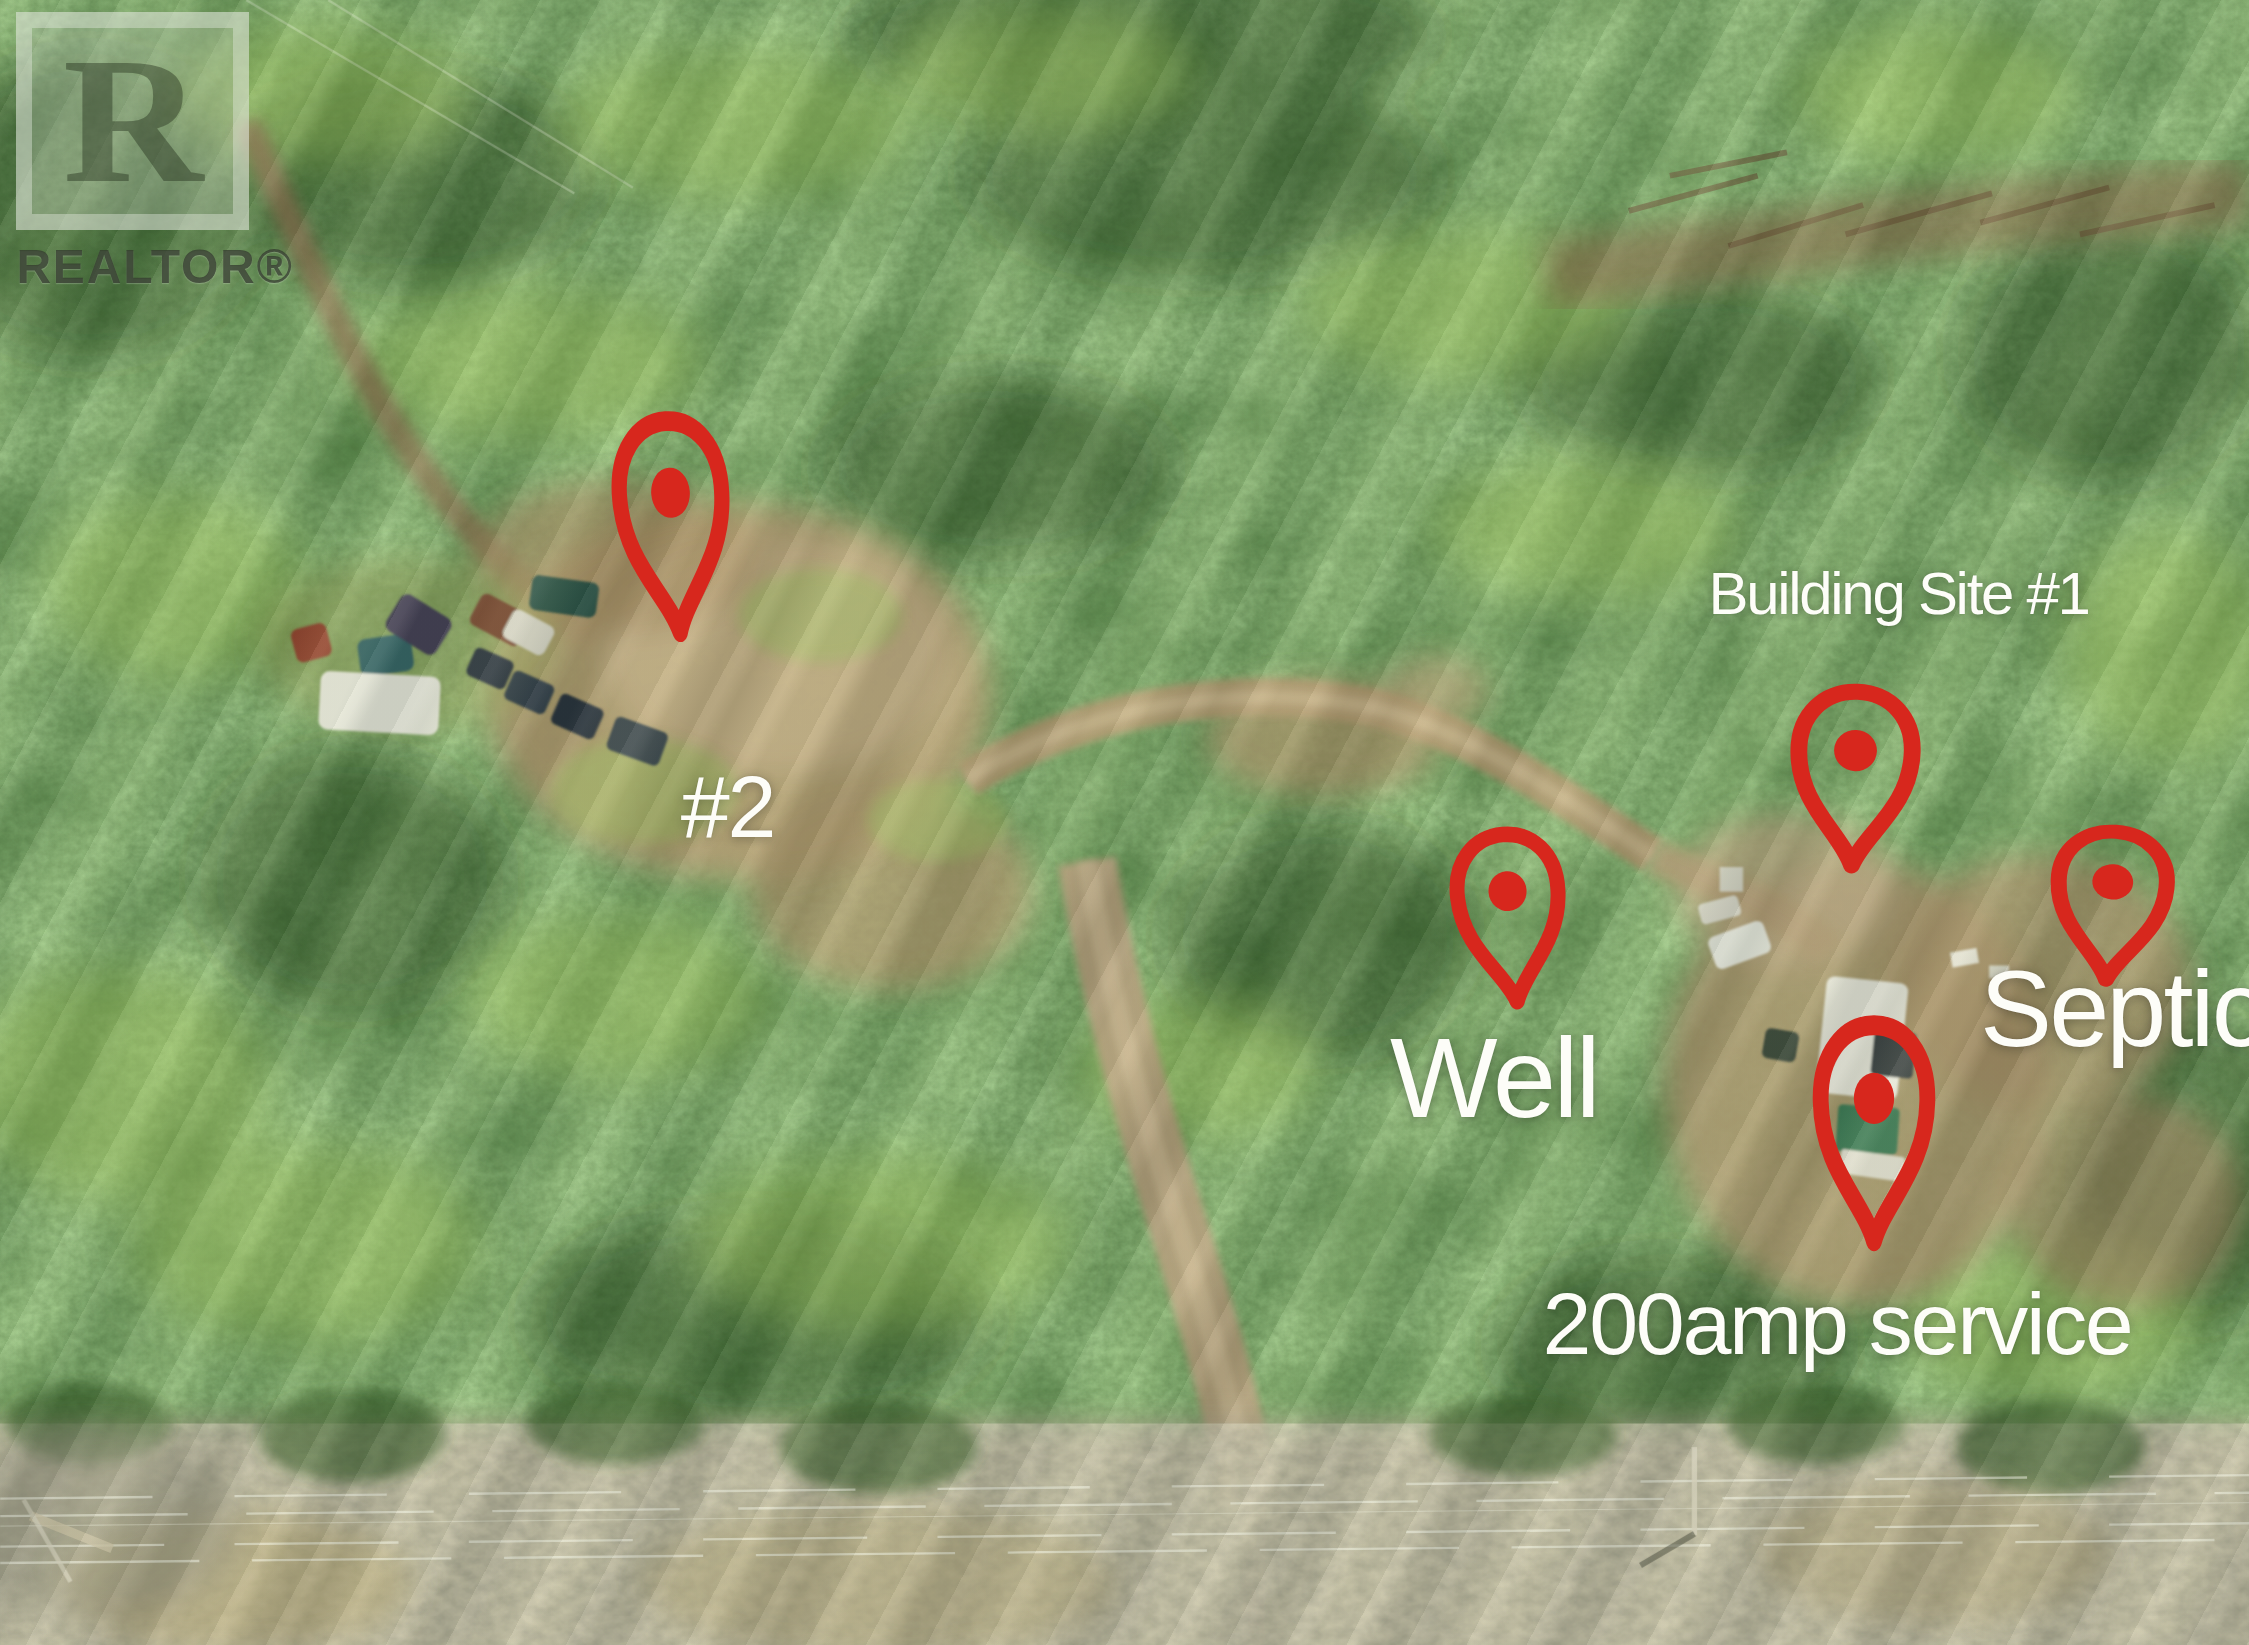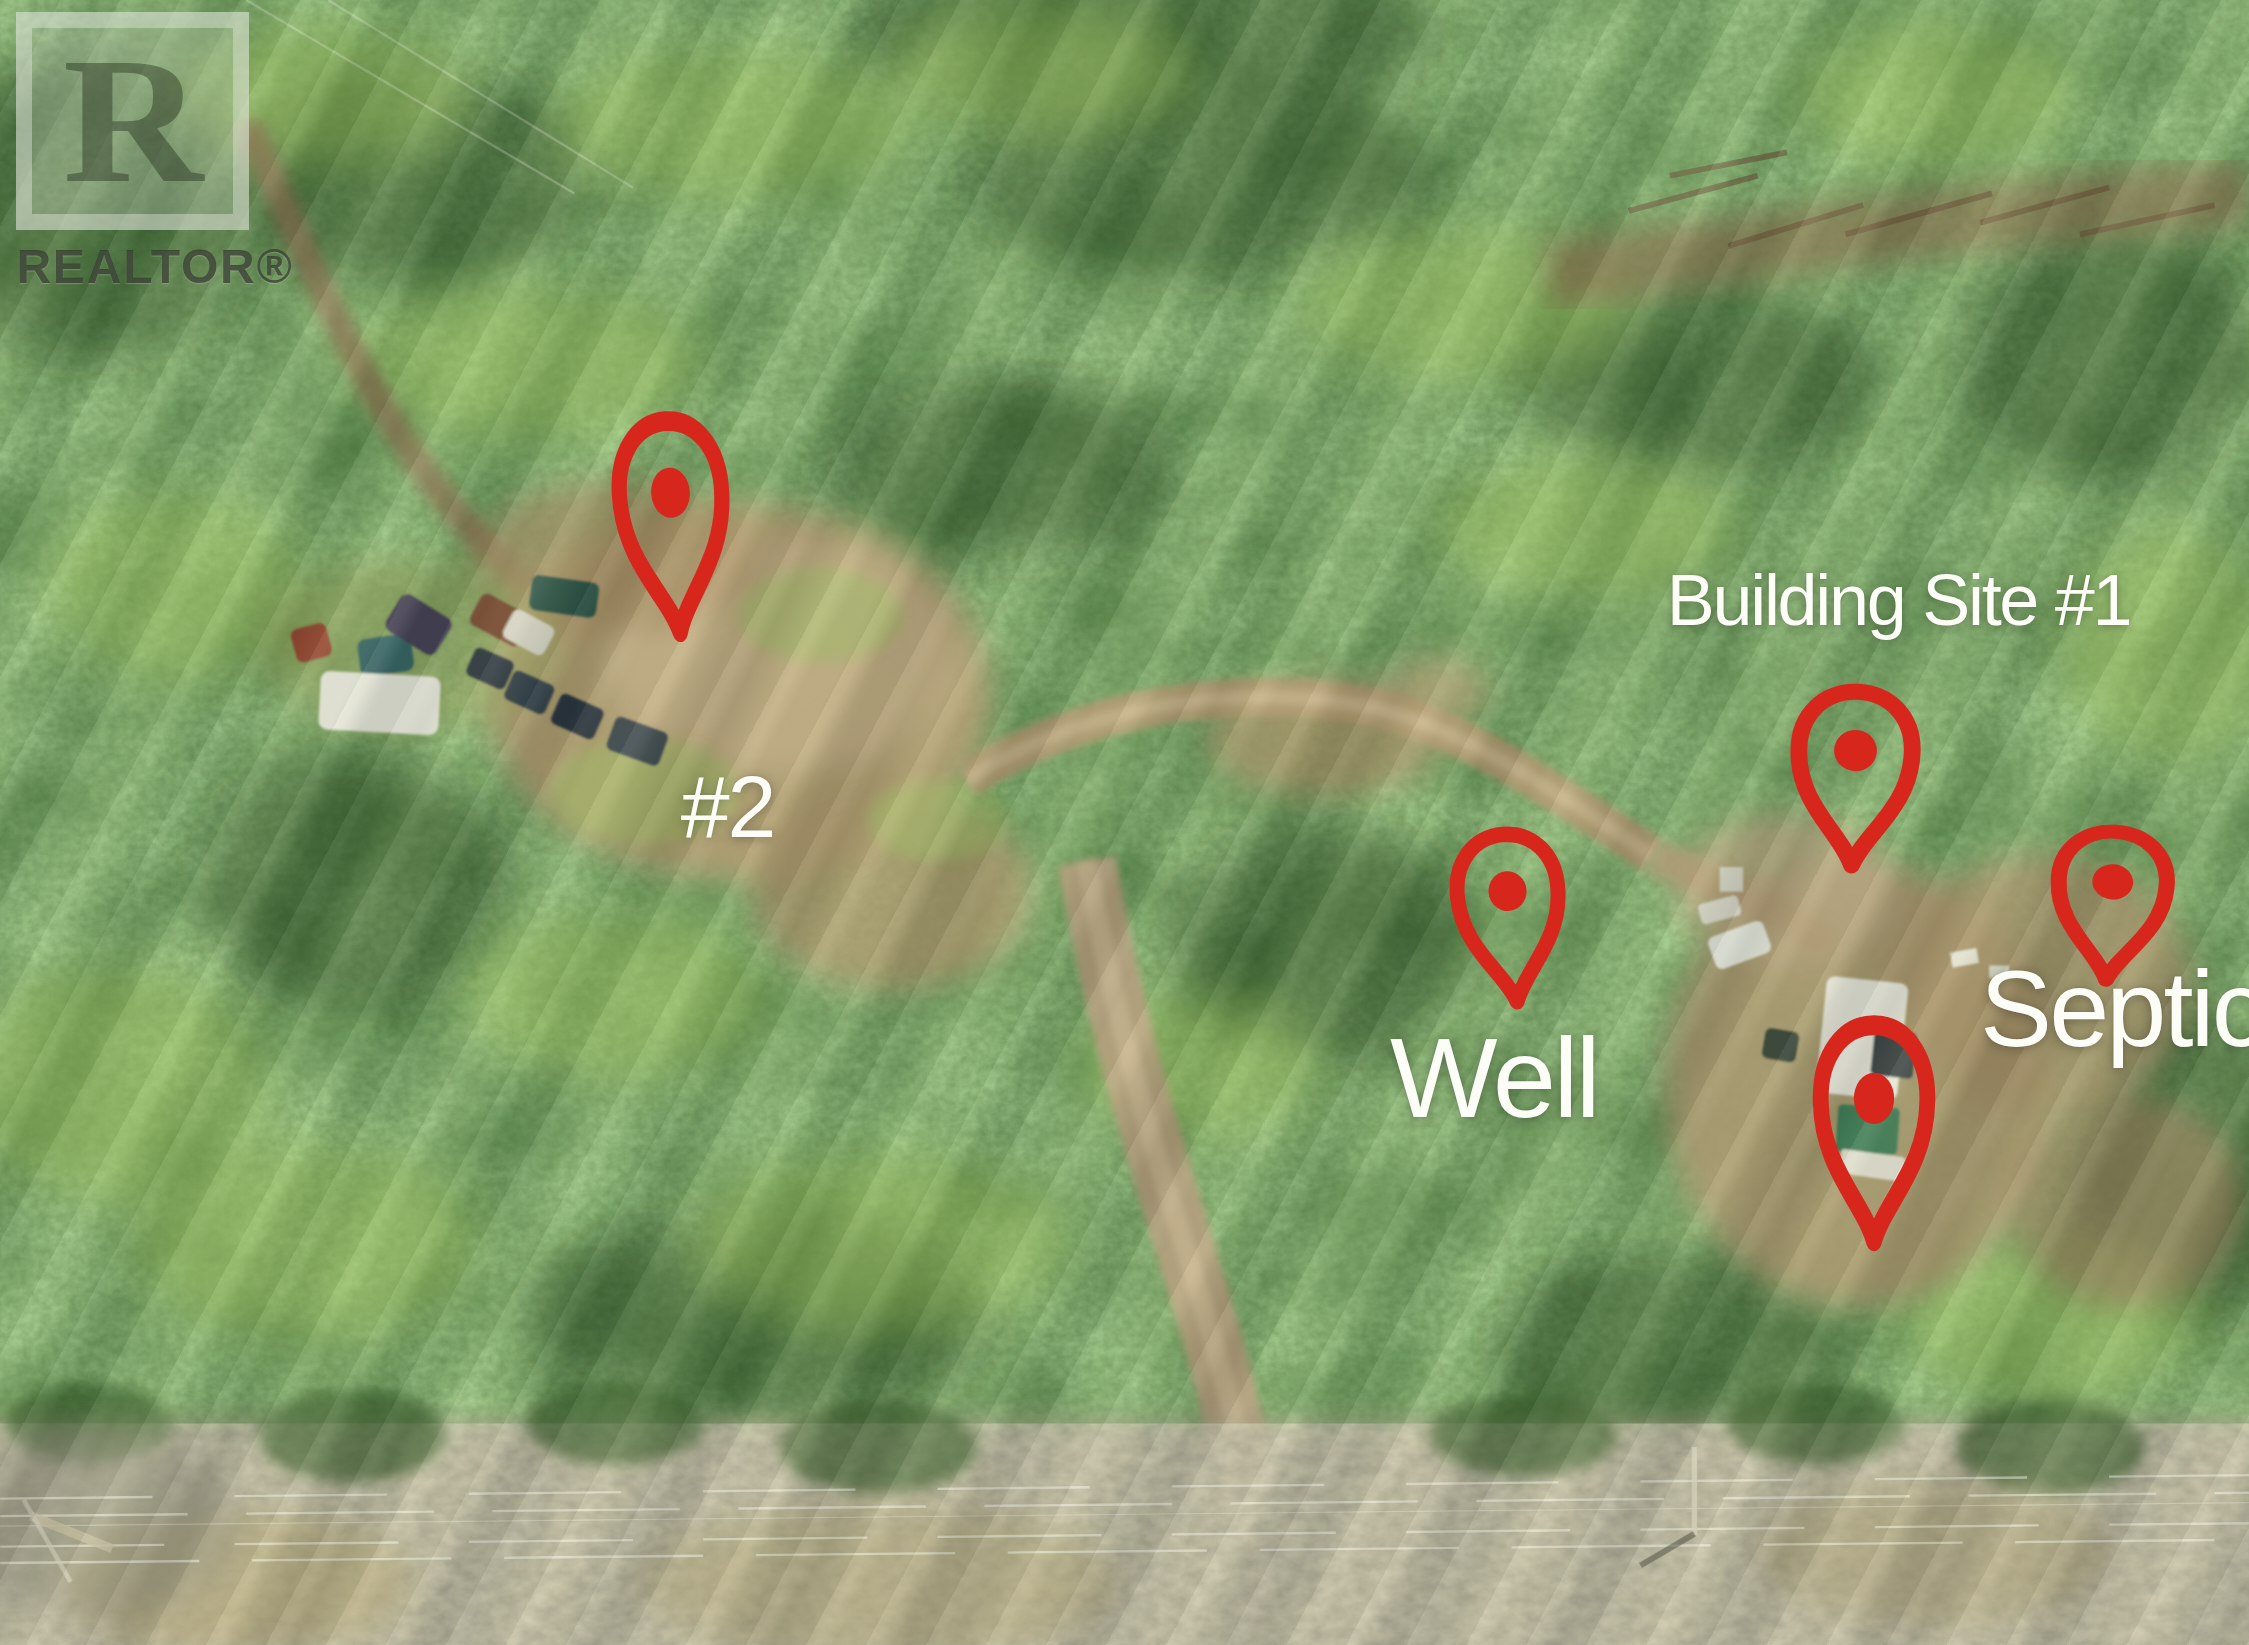--- a/index.html
+++ b/index.html
@@ -48,21 +48,21 @@
   .pin circle{fill:#d7271d;}
   
   .lbl{
     position:absolute;color:#fdfdf8;line-height:1;white-space:nowrap;
     letter-spacing:-2.3px;
     text-shadow:0 1.8px 10.5px rgba(0,0,0,0.30),0 0 1.8px rgba(0,0,0,0.12);
   }
   .lbl-center{text-align:center;}
   .lbl-bs2a{left:376px;top:655px;width:703px;font-size:88px;}
   .lbl-bs2b{left:376px;top:763px;width:703px;font-size:88px;}
-  .lbl-bs1 {left:1547px;top:564px;width:703px;font-size:72px;}
+  .lbl-bs1 {left:1547px;top:564px;width:703px;font-size:60px;}
   .lbl-well{left:1390px;top:1021px;font-size:114px;letter-spacing:-2.9px;}
   .lbl-septic{left:1980px;top:955px;font-size:108px;letter-spacing:-2.9px;}
   .lbl-svc{left:1427px;top:1280px;width:820px;font-size:88px;}
 </style>
 </head>
 <body>
 
 <div class="stage">
 
   <svg class="scene" viewBox="0 0 3840 2808" aria-hidden="true">
@@ -277,15 +277,16 @@
   </svg>
   <svg class="pin" style="left:1802px;top:1007px;width:144px;height:256px;" viewBox="0 0 100 140" preserveAspectRatio="none">
     <path d="M50 128 C42 106 14 88 13 52 C12 26 29 10 50 10 C71 10 88 26 87 52 C86 88 58 106 50 128"></path>
     <circle cx="50" cy="50" r="14"></circle>
   </svg>
 
   <div class="lbl lbl-center lbl-bs2b">#2</div>
   <div class="lbl lbl-center lbl-bs1">Building Site #1</div>
   <div class="lbl lbl-well">Well</div>
   <div class="lbl lbl-septic">Septic</div>
+  <div class="lbl lbl-center lbl-svc">200amp service</div>
 
 </div>
 
 
 </body></html>

